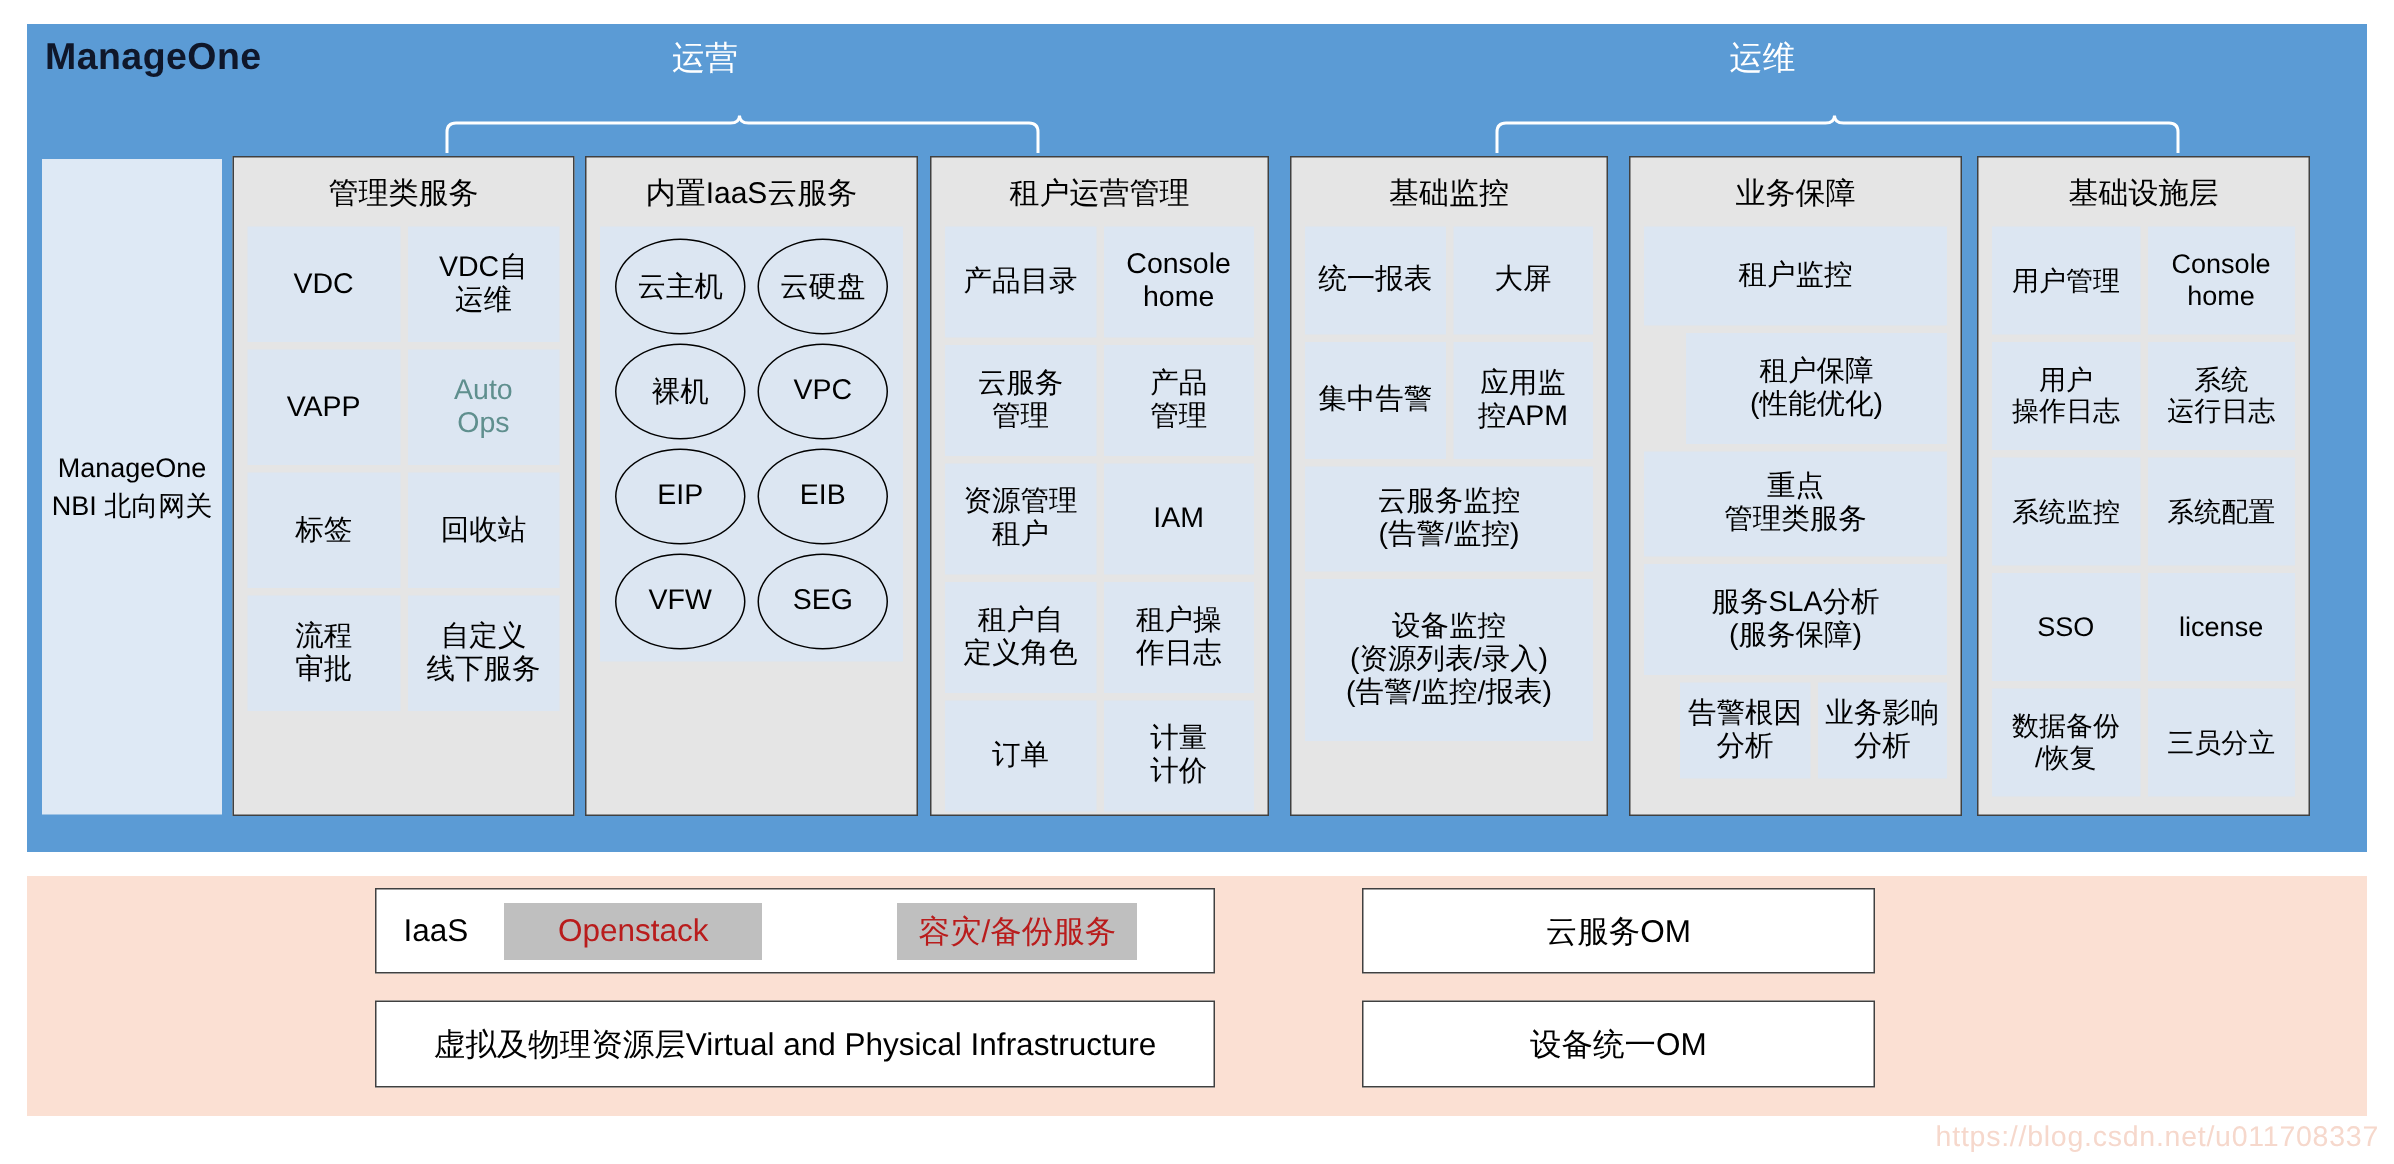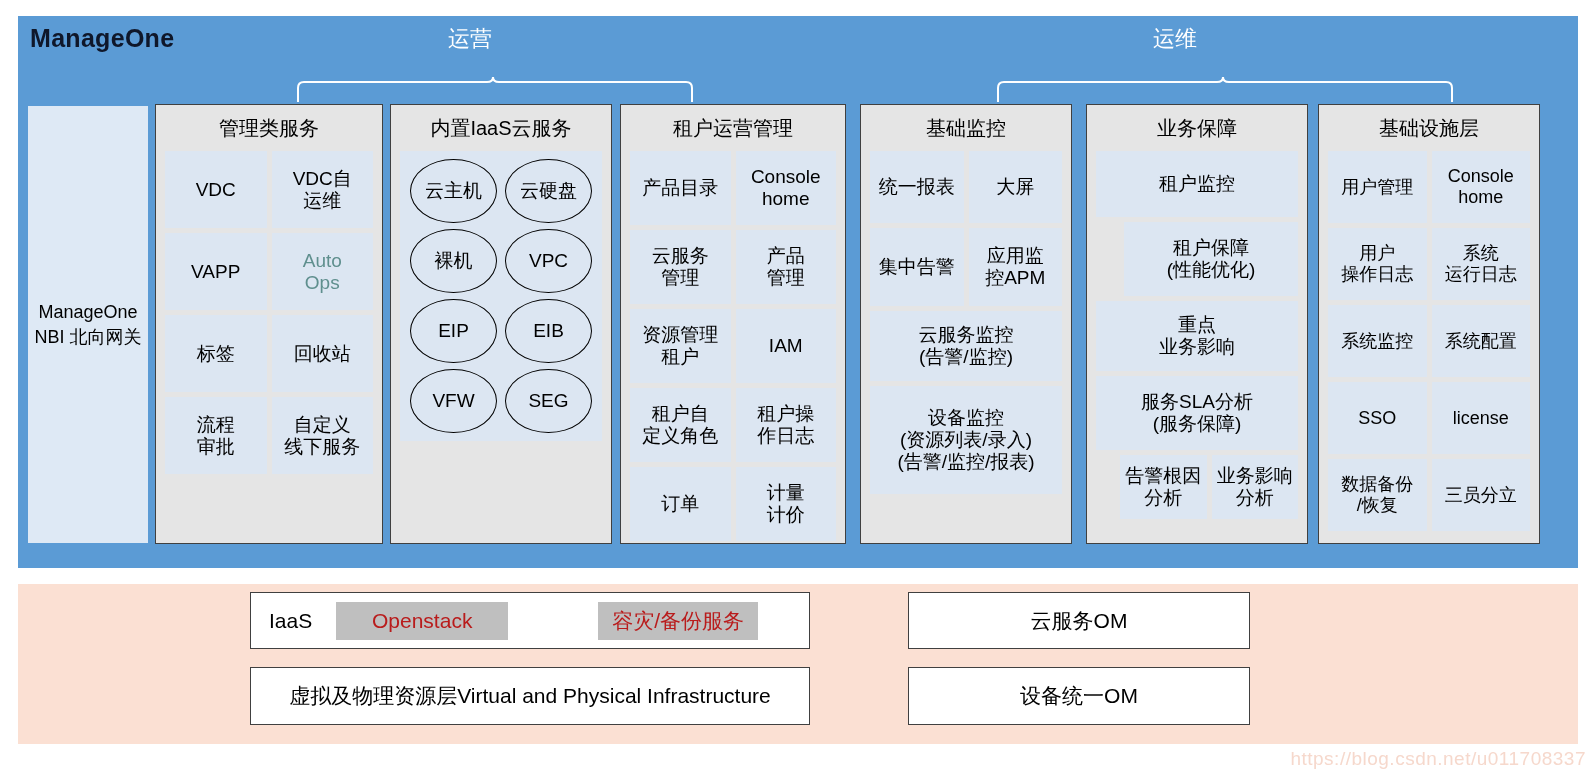--- a/index.html
+++ b/index.html
@@ -214,21 +214,21 @@
     <div class="col-body">
       <div class="row" style="height:66px;">
         <div class="cell full">租户监控</div>
       </div>
       <div class="row" style="height:74px;margin-left:28px;">
         <div class="cell full">租户保障
 (性能优化)</div>
       </div>
       <div class="row" style="height:70px;">
         <div class="cell full">重点
-业务影响</div>
+管理类服务</div>
       </div>
       <div class="row" style="height:74px;">
         <div class="cell full">服务SLA分析
 (服务保障)</div>
       </div>
       <div class="row" style="height:64px;padding-left:24px;">
         <div class="cell half">告警根因
 分析</div>
         <div class="cell half">业务影响
 分析</div>

